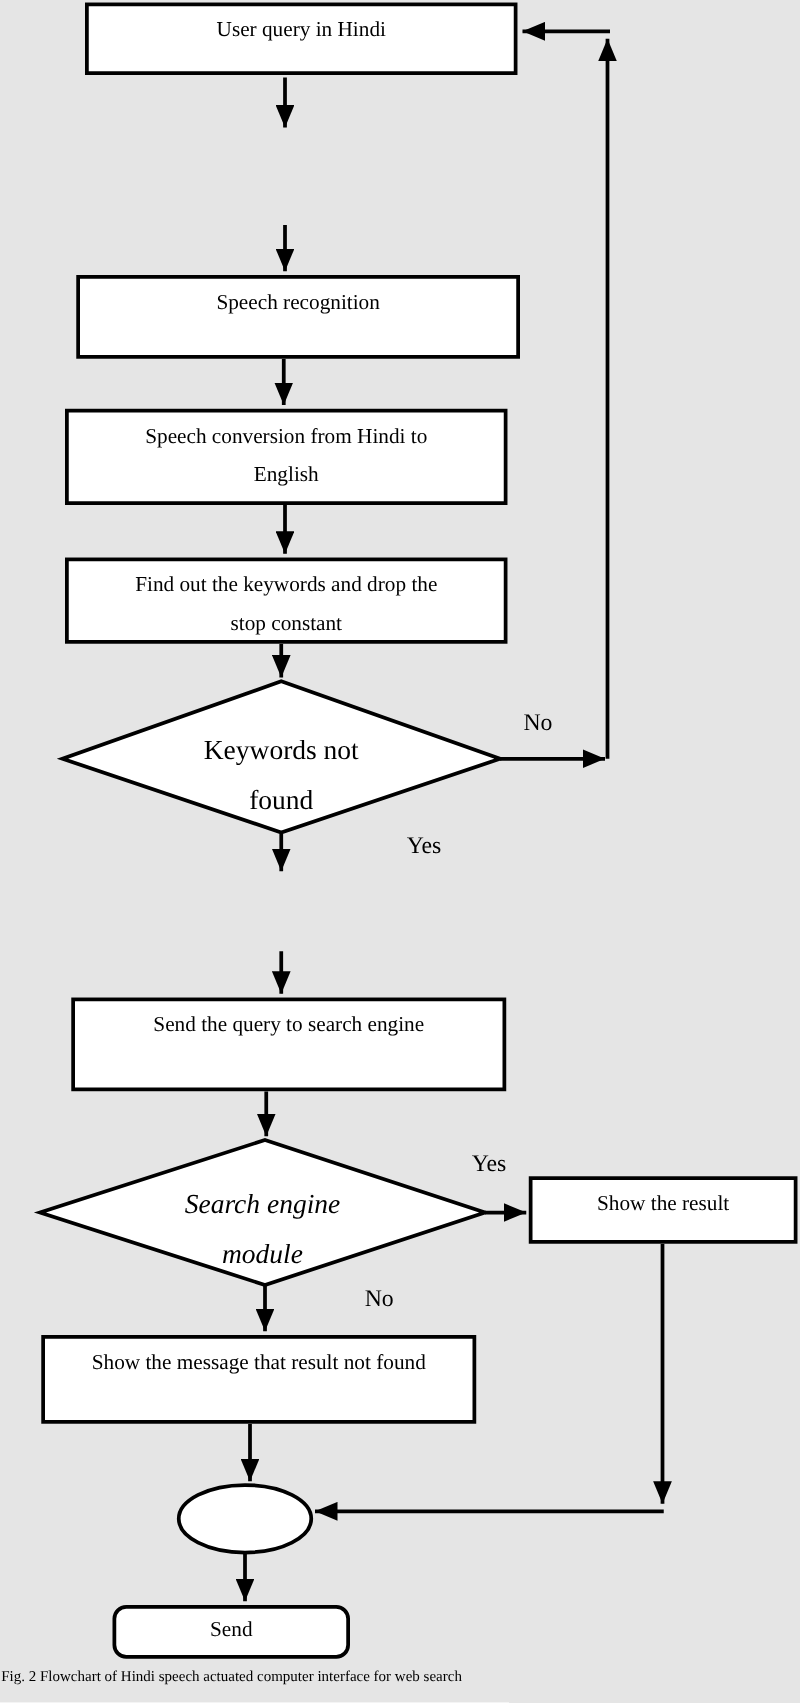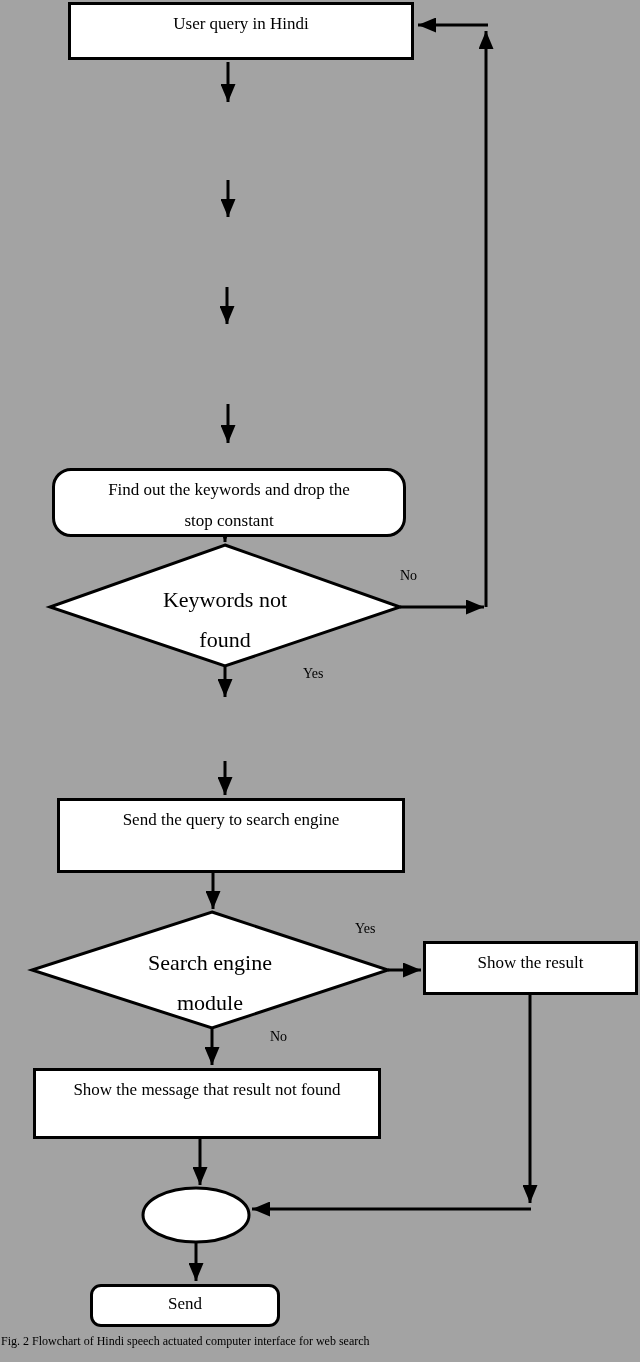--- a/index.html
+++ b/index.html
@@ -1,20 +1,20 @@
 <!DOCTYPE html>
 <html><head>
 <meta charset="utf-8">
 <style>
   html, body { margin: 0; padding: 0; background: #ffffff; }
   .stage {
     position: relative;
     width: 640px;
     height: 1362px;
-    background: #a3a3a3;
+    background: #e5e5e5;
     font-family: "Liberation Serif", serif;
     color: #000;
     overflow: hidden;
   }
   .connectors {
     position: absolute;
     left: 0; top: 0;
     width: 640px; height: 1362px;
   }
   .node {
@@ -31,23 +31,23 @@
   .node.rounded { border-radius: 11px; }
   .diamond-text {
     position: absolute;
     text-align: center;
     font-size: 22px;
     line-height: 1.8;
     white-space: pre-line;
   }
   .edge-label {
     position: absolute;
-    font-size: 14px;
+    font-size: 19px;
     line-height: 1.2;
-    text-align: left;
+    text-align: right;
   }
   .caption {
     position: absolute;
     left: 1px;
     top: 1334px;
     width: 639px;
     font-size: 12px;
     line-height: 1.3;
     white-space: nowrap;
   }
@@ -90,38 +90,41 @@
 
     <polygon class="diamond" points="225,545 400,607 225,666 50,607" fill="#ffffff" stroke-width="3"></polygon>
     <polygon class="diamond" points="212,912 388,970 212,1028 32,970" fill="#ffffff" stroke-width="3"></polygon>
 
     <ellipse cx="196" cy="1215" rx="53" ry="27" fill="#ffffff" stroke-width="3"></ellipse>
   </svg>
 
   <div class="node" style="left:68px; top:2px; width:346px; height:58px;">User query in Hindi</div>
 
 
+  <div class="node" style="left:61px; top:220px; width:355px; height:67px;">Speech recognition</div>
 
+  <div class="node" style="left:52px; top:327px; width:354px; height:77px;">Speech conversion from Hindi to
+English</div>
 
-  <div class="node" style="left:52px; top:468px; width:354px; height:69px;border-radius:19px;">Find out the keywords and drop the
+  <div class="node" style="left:52px; top:446px; width:354px; height:69px;">Find out the keywords and drop the
 stop constant</div>
 
 
   <div class="node" style="left:57px; top:798px; width:348px; height:75px;">Send the query to search engine</div>
 
   <div class="node" style="left:423px; top:941px; width:215px; height:54px;">Show the result</div>
 
   <div class="node" style="left:33px; top:1068px; width:348px; height:71px;">Show the message that result not found</div>
 
   <div class="node rounded" style="left:90px; top:1284px; width:190px; height:43px; padding-top:2px;">Send</div>
 
   <div class="diamond-text" style="left:75px; top:580px; width:300px;">Keywords not
 found</div>
 
-  <div class="diamond-text" style="left:60px; top:943px; width:300px;">Search engine
+  <div class="diamond-text" style="left:60px; top:943px; width:300px;font-style:italic;">Search engine
 module</div>
 
   <div class="edge-label" style="left:400px; top:568px; width:42px;">No</div>
 
   <div class="edge-label" style="left:303px; top:666px; width:50px;">Yes</div>
 
   <div class="edge-label" style="left:355px; top:921px; width:50px;">Yes</div>
 
   <div class="edge-label" style="left:270px; top:1029px; width:45px;">No</div>
 

